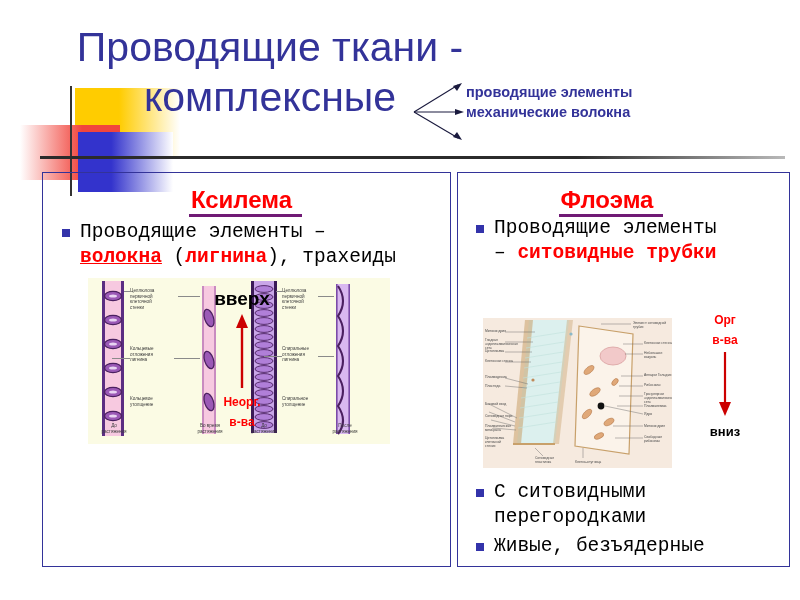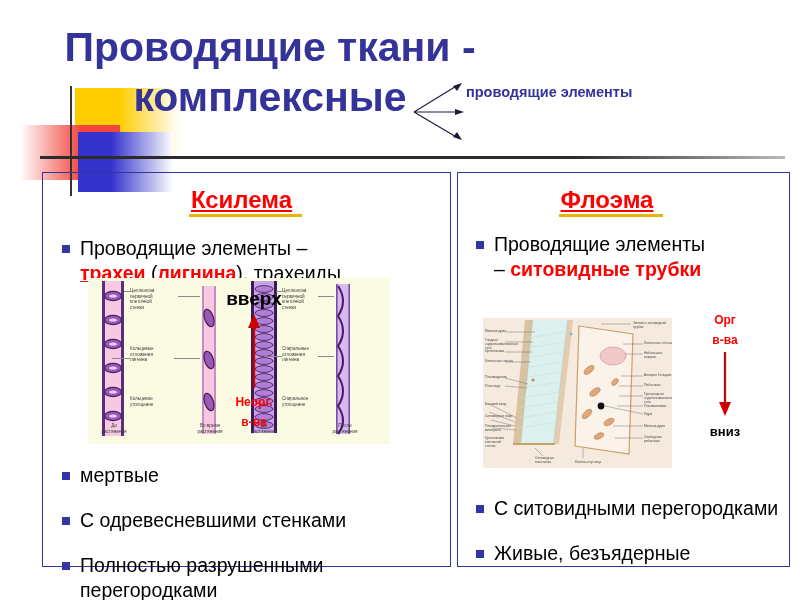--- a/index.html
+++ b/index.html
@@ -28,21 +28,21 @@
     position:absolute;left:70px;top:86px;width:2px;height:110px;background:#333333;
   }
   .deco-hline{
     position:absolute;left:40px;top:156px;width:745px;height:3px;
     background:linear-gradient(to right,#2b2b2b 0%,#2b2b2b 72%,#b9b9b9 100%);
   }
 
   
   .title{
     position:absolute;left:60px;top:22px;width:420px;
-    color:#333399;font-size:41px;line-height:50px;font-weight:700;
+    color:#333399;font-size:41px;line-height:50px;font-weight:400;
     text-align:center;letter-spacing:0px;white-space:pre-line;
   }
 
   
   .callouts{position:absolute;left:466px;top:82px;width:320px;}
   .callout{
     color:#333399;font-weight:bold;font-size:14.5px;line-height:20px;
     white-space:nowrap;
   }
   .callout-svg{position:absolute;left:400px;top:80px;width:80px;height:65px;}
@@ -50,25 +50,25 @@
   
   .panel{position:absolute;border:1px solid #333399;background:transparent;}
   .panel-left{left:42px;top:172px;width:407px;height:393px;}
   .panel-right{left:457px;top:172px;width:331px;height:393px;}
 
   .panel-title{
     text-align:center;color:#FF0000;font-weight:bold;font-size:24px;
     margin-top:8px;letter-spacing:0px;
   }
   .panel-title span{
-    border-bottom:3px solid #eab308;padding:0 10px 1px 2px;text-decoration:underline;
+    border-bottom:3px solid #701a75;padding:0 10px 1px 2px;
   }
   .bullet{
     position:relative;padding-left:32px;color:#000000;
-    font-size:19.5px;line-height:25px;margin-top:20px;
+    font-size:19.5px;line-height:25px;margin-top:4px;font-family:Liberation Mono, monospace;
   }
   .bullet::before{
     content:"";position:absolute;left:14px;top:9px;
     width:8px;height:8px;background:#3333AA;
   }
   .bullet .red{color:#FF0000;font-weight:bold;}
 
   
   .xyl-fig{
     position:absolute;left:88px;top:278px;width:302px;height:166px;
@@ -120,34 +120,35 @@
       <line x1="14" y1="32" x2="60" y2="32"></line>
       <line x1="14" y1="32" x2="58" y2="58"></line>
     </g>
     <polygon points="62,3 53,6 57,11" fill="#1a1a3e"></polygon>
     <polygon points="64,32 55,29 55,35" fill="#1a1a3e"></polygon>
     <polygon points="62,60 53,57 57,52" fill="#1a1a3e"></polygon>
   </svg>
 
   <div class="callouts">
     <div class="callout">проводящие элементы</div>
+    <div class="callout">механические волокна</div>
   </div>
 
   <div class="panel panel-left"></div>
 
   <div style="position:absolute;left:42px;top:178px;width:407px;">
     <div class="panel-title">
       <span>Ксилема</span>
     </div>
   </div>
 
   <div style="position:absolute;left:48px;top:216px;width:400px;">
     <div class="bullet">
       <span>Проводящие элементы –</span><br>
-      <span class="red" style="text-decoration:underline;text-decoration-color:#FF0000;">трахеи</span><span> (</span><span class="red">лигнина</span><span>), трахеиды</span>
+      <span class="red" style="text-decoration:underline;text-decoration-color:#FF0000;">волокна</span><span> (</span><span class="red">лигнина</span><span>), трахеиды</span>
     </div>
   </div>
 
   <div class="xyl-fig">
 
     <div class="xyl-col" style="left:14px;width:22px;">
       <svg width="22" height="166" viewBox="0 0 22 166">
         <rect x="0" y="3" width="3" height="155" fill="#5b2d82"></rect>
         <rect x="3" y="3" width="17" height="155" fill="#F7C9E0"></rect>
         <rect x="19" y="3" width="3" height="155" fill="#5b2d82"></rect>
@@ -253,37 +254,32 @@
     <div class="xyl-cap" style="left:2px;top:145px;width:48px;white-space:pre-line;">До
 растяжения</div>
     <div class="xyl-cap" style="left:96px;top:145px;width:52px;white-space:pre-line;">Во время
 растяжения</div>
     <div class="xyl-cap" style="left:152px;top:145px;width:48px;white-space:pre-line;">До
 растяжения</div>
     <div class="xyl-cap" style="left:232px;top:145px;width:50px;white-space:pre-line;">После
 растяжения</div>
   </div>
 
-  <div class="arrow-block" style="left:208px;top:288px;width:92px;">
+  <div class="arrow-block" style="left:196px;top:288px;width:92px;">
     <div class="arrow-top-label">вверх</div>
     <svg width="92" height="78">
       <line x1="46" y1="78" x2="46" y2="14" stroke="#CC0000" stroke-width="2.4"></line>
       <polygon points="46,4 40,18 52,18" fill="#CC0000"></polygon>
     </svg>
     <div class="arrow-red-label">
       <span>Неорг.</span><br>
       <span>в-ва</span>
     </div>
   </div>
 
-  <div style="position:absolute;left:48px;top:443px;width:400px;">
-    <div class="bullet">мертвые</div>
-    <div class="bullet">С одревесневшими стенками</div>
-    <div class="bullet">Полностью разрушенными перегородками</div>
-  </div>
 
   <div class="panel panel-right"></div>
 
   <div style="position:absolute;left:457px;top:178px;width:308px;">
     <div class="panel-title">
       <span>Флоэма</span>
     </div>
   </div>
 
   <div style="position:absolute;left:462px;top:212px;width:330px;">

